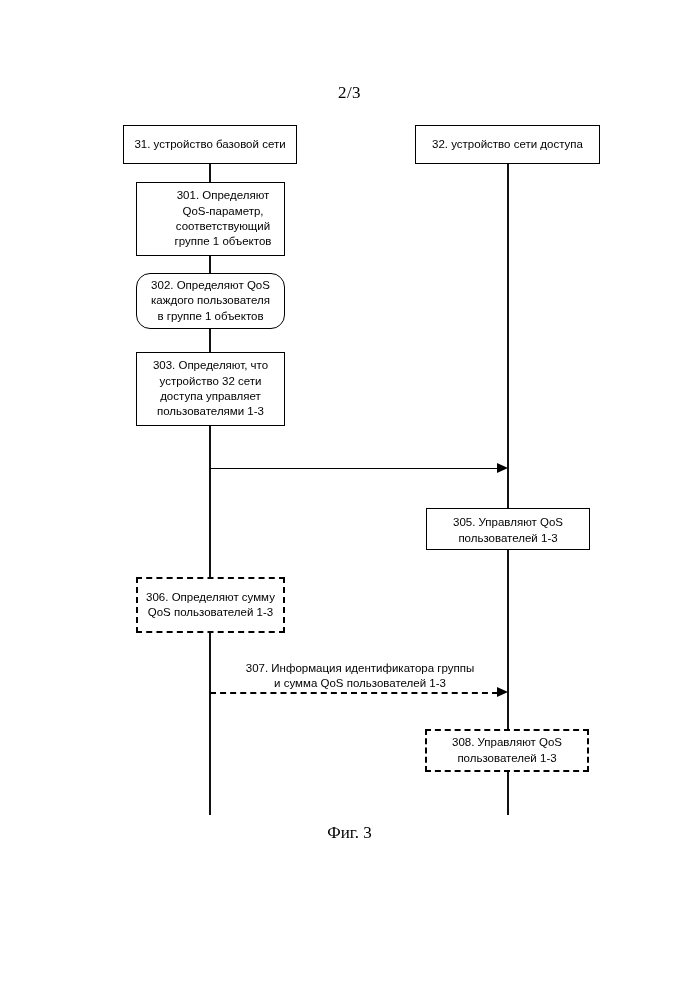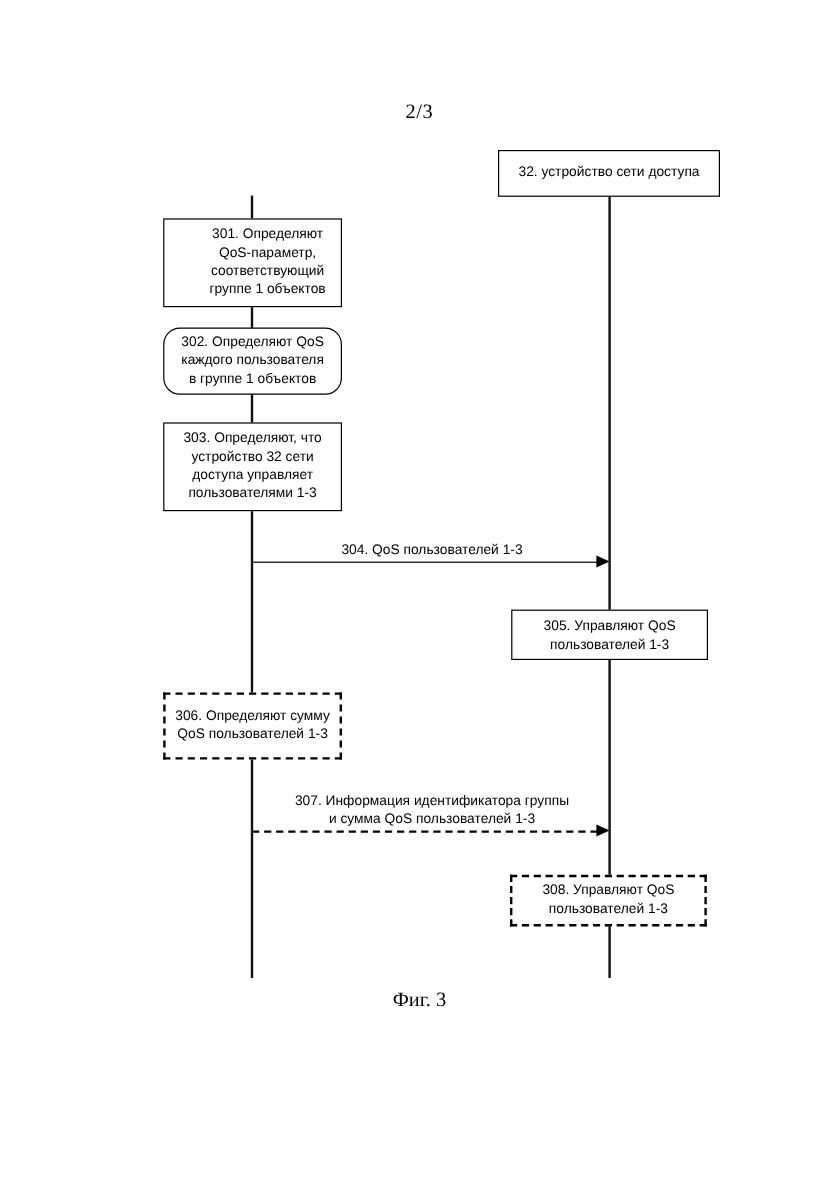--- a/index.html
+++ b/index.html
@@ -108,20 +108,23 @@
 </head>
 <body>
 
 <div id="page">
 
   <div class="page-number">2/3</div>
 
   <div class="lifeline" style="left:209px; top:163px; height:652px;"></div>
   <div class="lifeline" style="left:507px; top:163px; height:652px;"></div>
 
+  <div class="node solid header" style="left:123px; top:125px; width:174px; height:39px;">
+    <span class="txt">31. устройство базовой сети</span>
+  </div>
 
   <div class="node solid header" style="left:415px; top:125px; width:185px; height:39px;">
     <span class="txt">32. устройство сети доступа</span>
   </div>
 
   <div class="node solid" style="left:136px; top:182px; width:149px; height:74px;padding-left:31px;">
     <span class="txt">301. Определяют
 QoS-параметр,
 соответствующий
 группе 1 объектов</span>
@@ -133,21 +136,20 @@
 в группе 1 объектов</span>
   </div>
 
   <div class="node solid" style="left:136px; top:352px; width:149px; height:74px;">
     <span class="txt">303. Определяют, что
 устройство 32 сети
 доступа управляет
 пользователями 1-3</span>
   </div>
 
-  <div class="msg-label" style="left:215px; top:452px; width:290px;">304. QoS пользователей 1-3</div>
   <div class="msg-line" style="left:210px; top:468px; width:288px;"></div>
   <div class="arrow-head" style="left:497px; top:463px;"></div>
 
   <div class="node solid" style="left:426px; top:508px; width:164px; height:42px;align-items:flex-end;">
     <span class="txt">305. Управляют QoS
 пользователей 1-3</span>
   </div>
 
   <div class="node dashed" style="left:136px; top:577px; width:149px; height:56px;">
     <span class="txt">306. Определяют сумму

